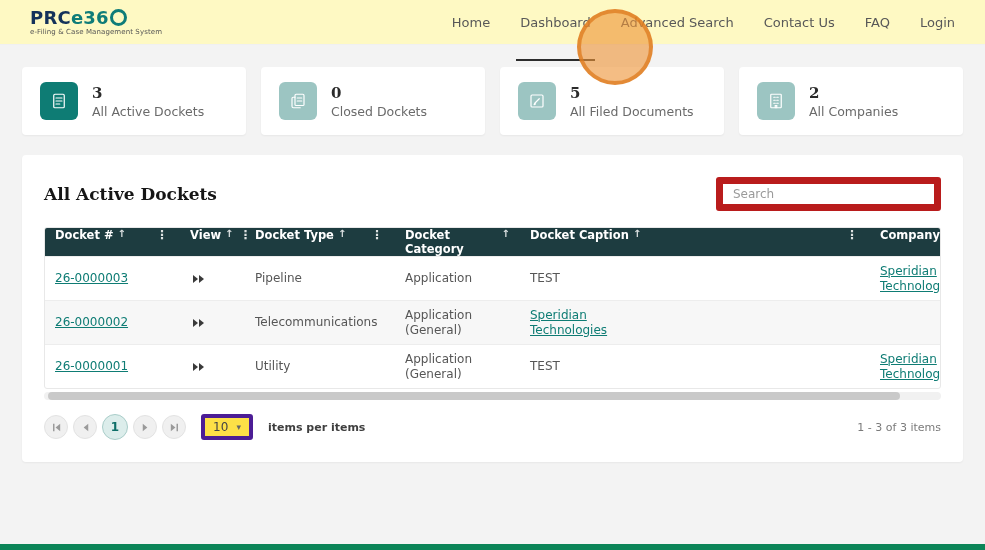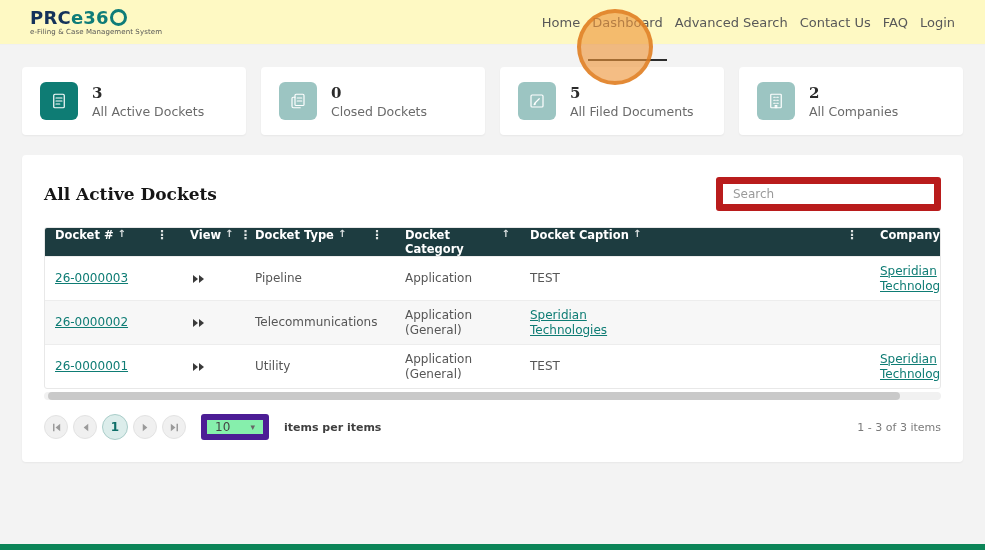--- a/index.html
+++ b/index.html
@@ -14,21 +14,21 @@
     position:relative;height:45px;background:#fef9c3;
     display:flex;align-items:center;justify-content:space-between;
     padding:0 30px;box-sizing:border-box;border-bottom:1px solid #f0f0f0;
   }
   .logo{display:flex;flex-direction:column;line-height:1;cursor:pointer;}
   .logo-row{display:flex;align-items:center;}
   .logo-prefix{font-size:18px;font-weight:800;color:#14325a;letter-spacing:.2px;}
   .logo-suffix{font-size:18px;font-weight:800;color:#0f7c78;letter-spacing:.2px;}
   .logo-ring{width:11px;height:11px;border:3px solid #0f7c78;border-radius:50%;display:inline-block;margin-left:1px;}
   .logo-tagline{font-size:7px;color:#555;margin-top:2px;letter-spacing:.1px;}
-  .nav{display:flex;align-items:center;gap:12px;font-size:13px;color:#585858;}
+  .nav{display:flex;align-items:center;gap:30px;font-size:13px;color:#585858;}
   .nav-item{position:relative;cursor:pointer;white-space:nowrap;padding:4px 0;}
   .nav-item .active-underline{
     position:absolute;left:-4px;right:-4px;top:48px;height:2px;background:#2c2c2c;
   }
   .click-indicator{
     position:absolute;left:577px;top:9px;width:76px;height:76px;border-radius:50%;
     background:rgba(237,148,56,.62);border:4px solid rgba(222,121,29,.75);
     box-sizing:border-box;z-index:6;pointer-events:none;
   }
   
@@ -81,22 +81,22 @@
   .pager{display:flex;align-items:center;gap:5px;margin-top:14px;}
   .pg-btn{
     width:24px;height:24px;border-radius:50%;background:#f0f0f0;border:1px solid #e3e3e3;
     display:flex;align-items:center;justify-content:center;cursor:pointer;padding:0;
   }
   .pg-current{
     width:24px;height:24px;border-radius:50%;background:#dcedeb;border:1px solid #a9cdc9;
     display:flex;align-items:center;justify-content:center;color:#0d6e68;font-weight:700;font-size:12px;cursor:default;
   }
   .page-size{
-    margin-left:10px;width:68px;height:26px;border:6px solid #4c1d95;border-radius:3px;box-sizing:border-box;
-    display:flex;align-items:center;justify-content:space-between;padding:0 8px;font-size:12px;color:#444;cursor:pointer;background:#86efac;
+    margin-left:10px;width:52px;height:26px;border:4px solid #4c1d95;border-radius:3px;box-sizing:border-box;
+    display:flex;align-items:center;justify-content:space-between;padding:0 8px;font-size:12px;color:#444;cursor:pointer;background:#fde047;
   }
   .caret{font-size:9px;color:#666;}
   .pager-label{margin-left:10px;font-size:11px;font-weight:700;color:#3f3f3f;}
   .pager-spacer{flex:1;}
   .pager-range{font-size:11px;color:#7a7a7a;}
   
   .footer-bar{position:absolute;left:0;bottom:0;width:100%;height:6px;background:#0b8457;}
 </style>
 </head>
 <body>

